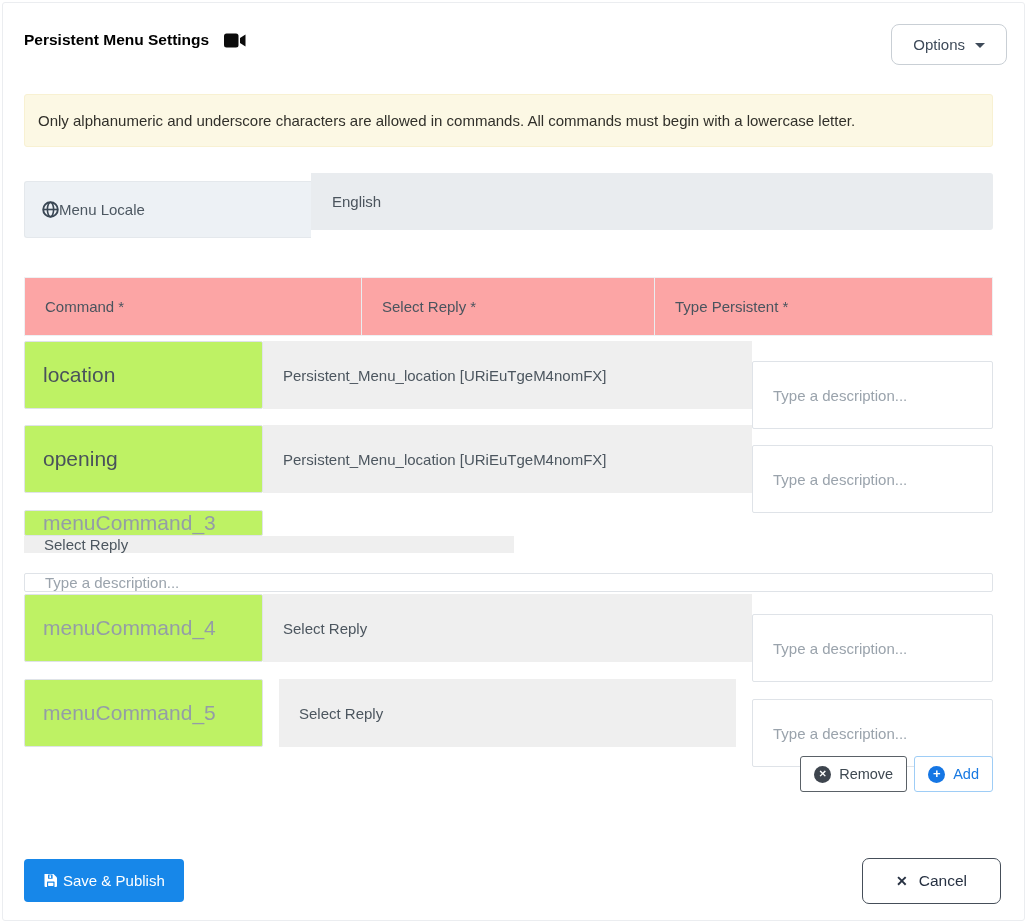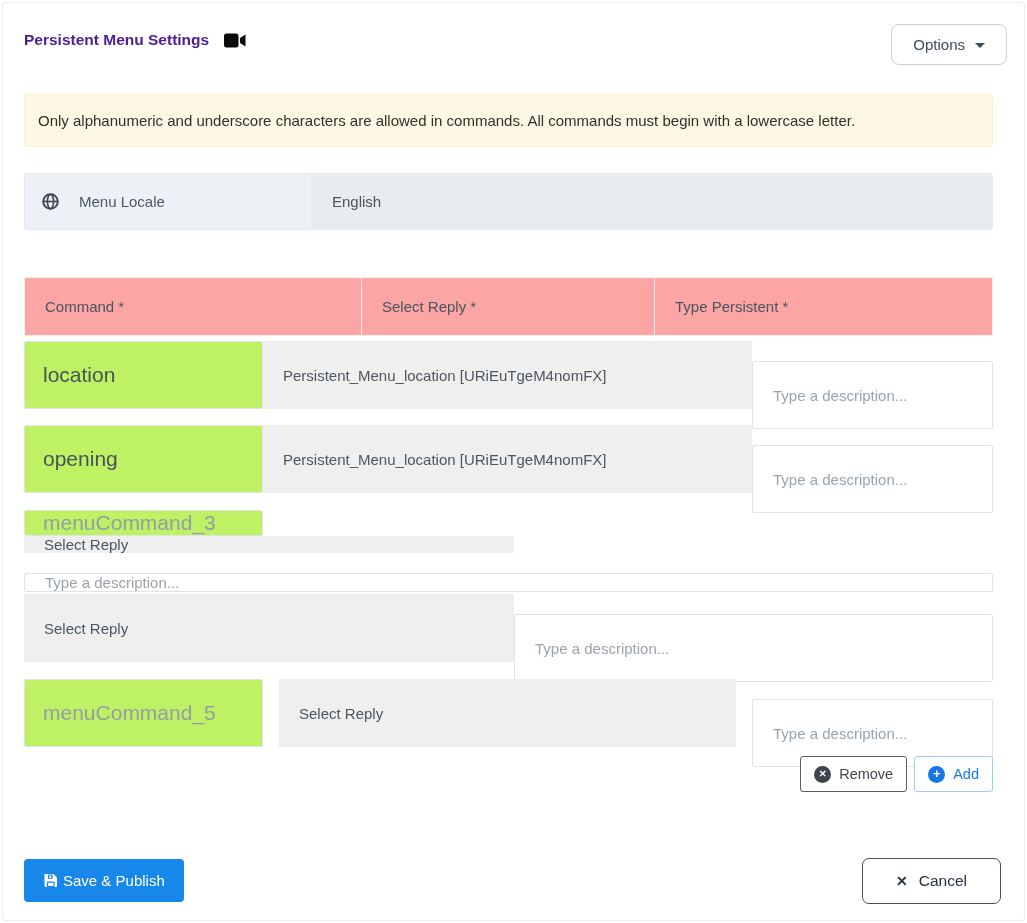--- a/index.html
+++ b/index.html
@@ -16,21 +16,21 @@
     background: #fff;
     border: 1px solid #ebedf0;
     border-radius: 3px;
   }
 
   
   .page-title {
     position: absolute;
     left: 21px; top: 28px;
     display: flex; align-items: center; gap: 15px;
-    font-size: 15.5px; font-weight: 700; color: #4c1d95;
+    font-size: 15.5px; font-weight: 700; color: #000000;
   }
   .options-button {
     position: absolute;
     top: 21px; right: 17px;
     height: 41px; padding: 0 21px;
     background: #fff;
     border: 1px solid #c9cfd5;
     border-radius: 8px;
     display: flex; align-items: center; gap: 10px;
     font-family: inherit; font-size: 15px; color: #3e4a59;
@@ -64,23 +64,23 @@
     left: 21px; top: 170px;
     width: 969px; height: 57px;
     display: flex;
   }
   .locale-label {
     width: 287px; height: 100%;
     background: #edf1f5;
     border: 1px solid #e4e8ec;
     border-right: none;
     border-radius: 3px 0 0 3px;
-    display: flex; align-items: center; gap: 20px;
+    display: flex; align-items: center; gap: 0;
     padding: 0 17px;
-    font-size: 15px; color: #4c5761;
+    font-size: 15px; color: #4c5761; margin-top: 8px;
   }
   .locale-value {
     flex: 1; height: 100%;
     background: #e9ecef;
     border-radius: 0 3px 3px 0;
     display: flex; align-items: center;
     padding: 0 21px;
     font-size: 15px; color: #4b545d;
   }
 
@@ -247,20 +247,21 @@
     <input class="desc-input" placeholder="Type a description..." style="">
   </div>
 
   <div class="trow r3">
     <input class="cmd-input" placeholder="menuCommand_3" style="">
     <button class="reply-button">Select Reply</button>
     <input class="desc-input" placeholder="Type a description..." style="">
   </div>
 
   <div class="trow r4">
+    <input class="cmd-input" placeholder="menuCommand_4" style="">
     <button class="reply-button">Select Reply</button>
     <input class="desc-input" placeholder="Type a description..." style="">
   </div>
 
   <div class="trow r5">
     <input class="cmd-input" placeholder="menuCommand_5" style="">
     <button class="reply-button">Select Reply</button>
     <input class="desc-input" placeholder="Type a description..." style="">
   </div>
 

